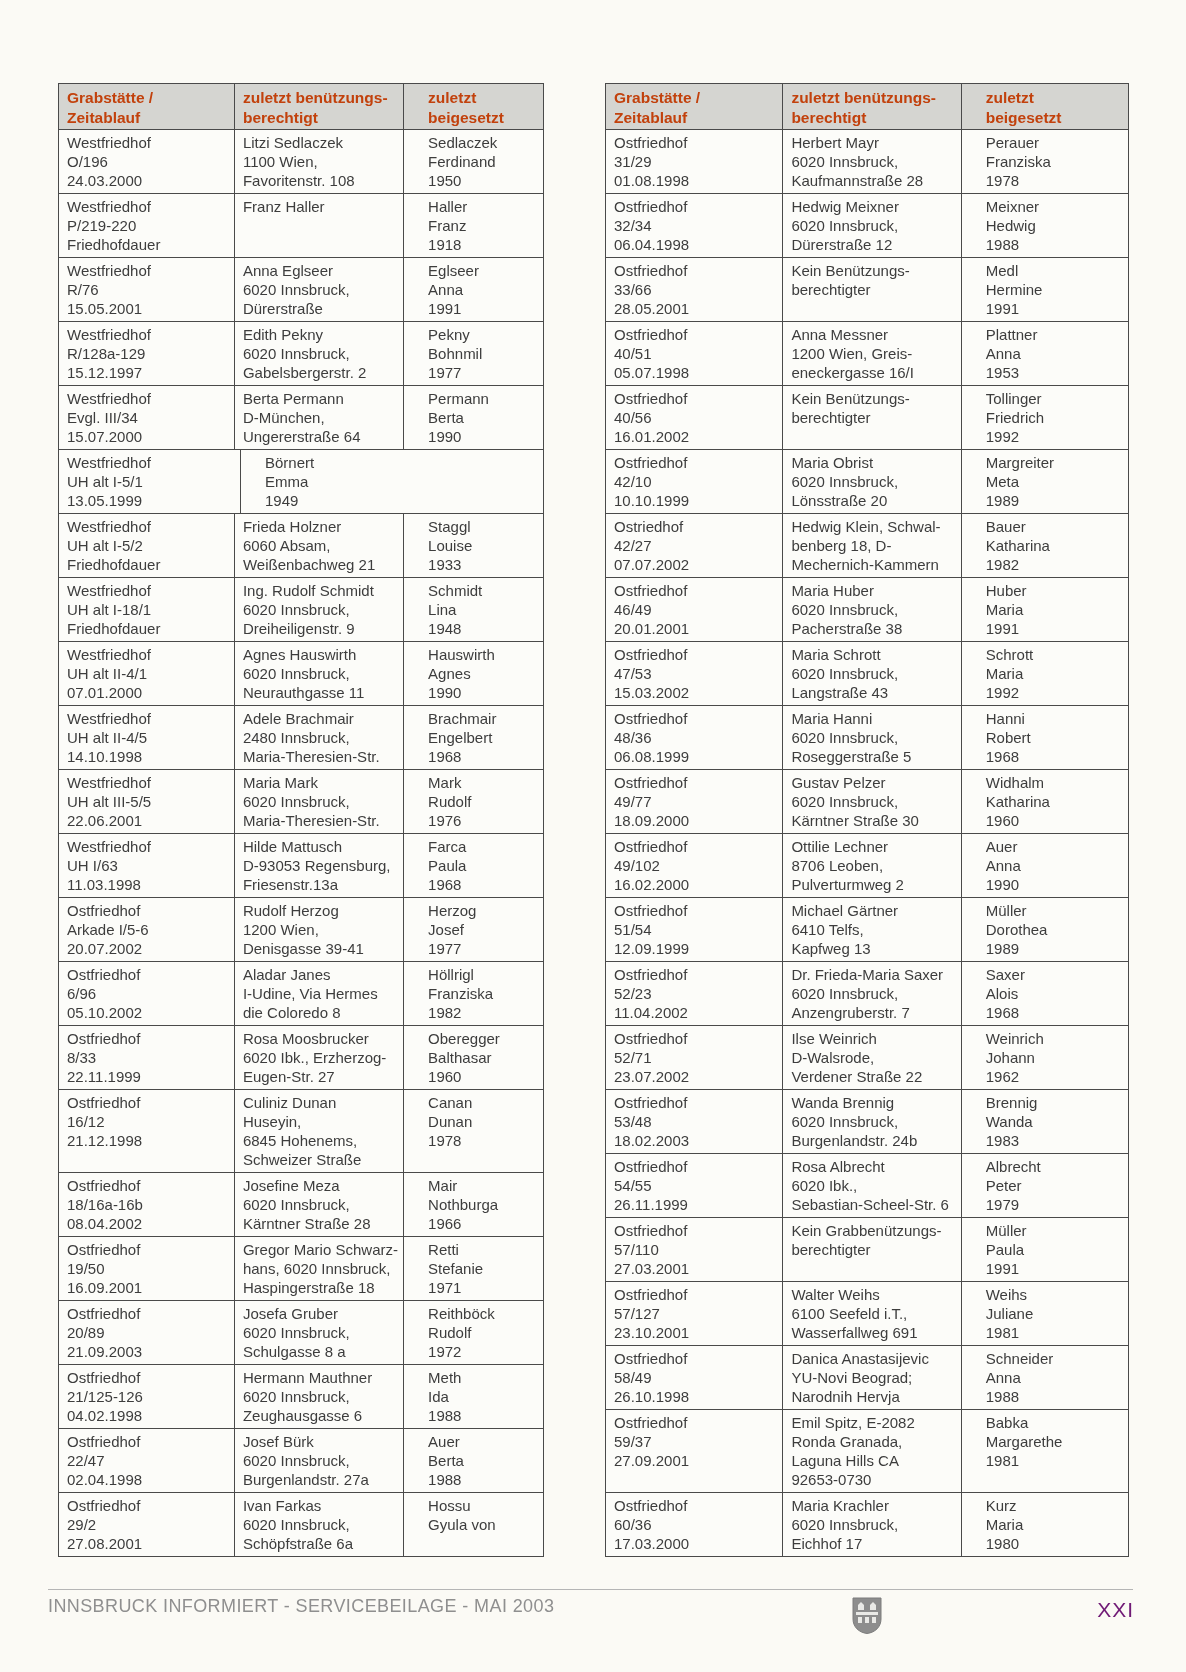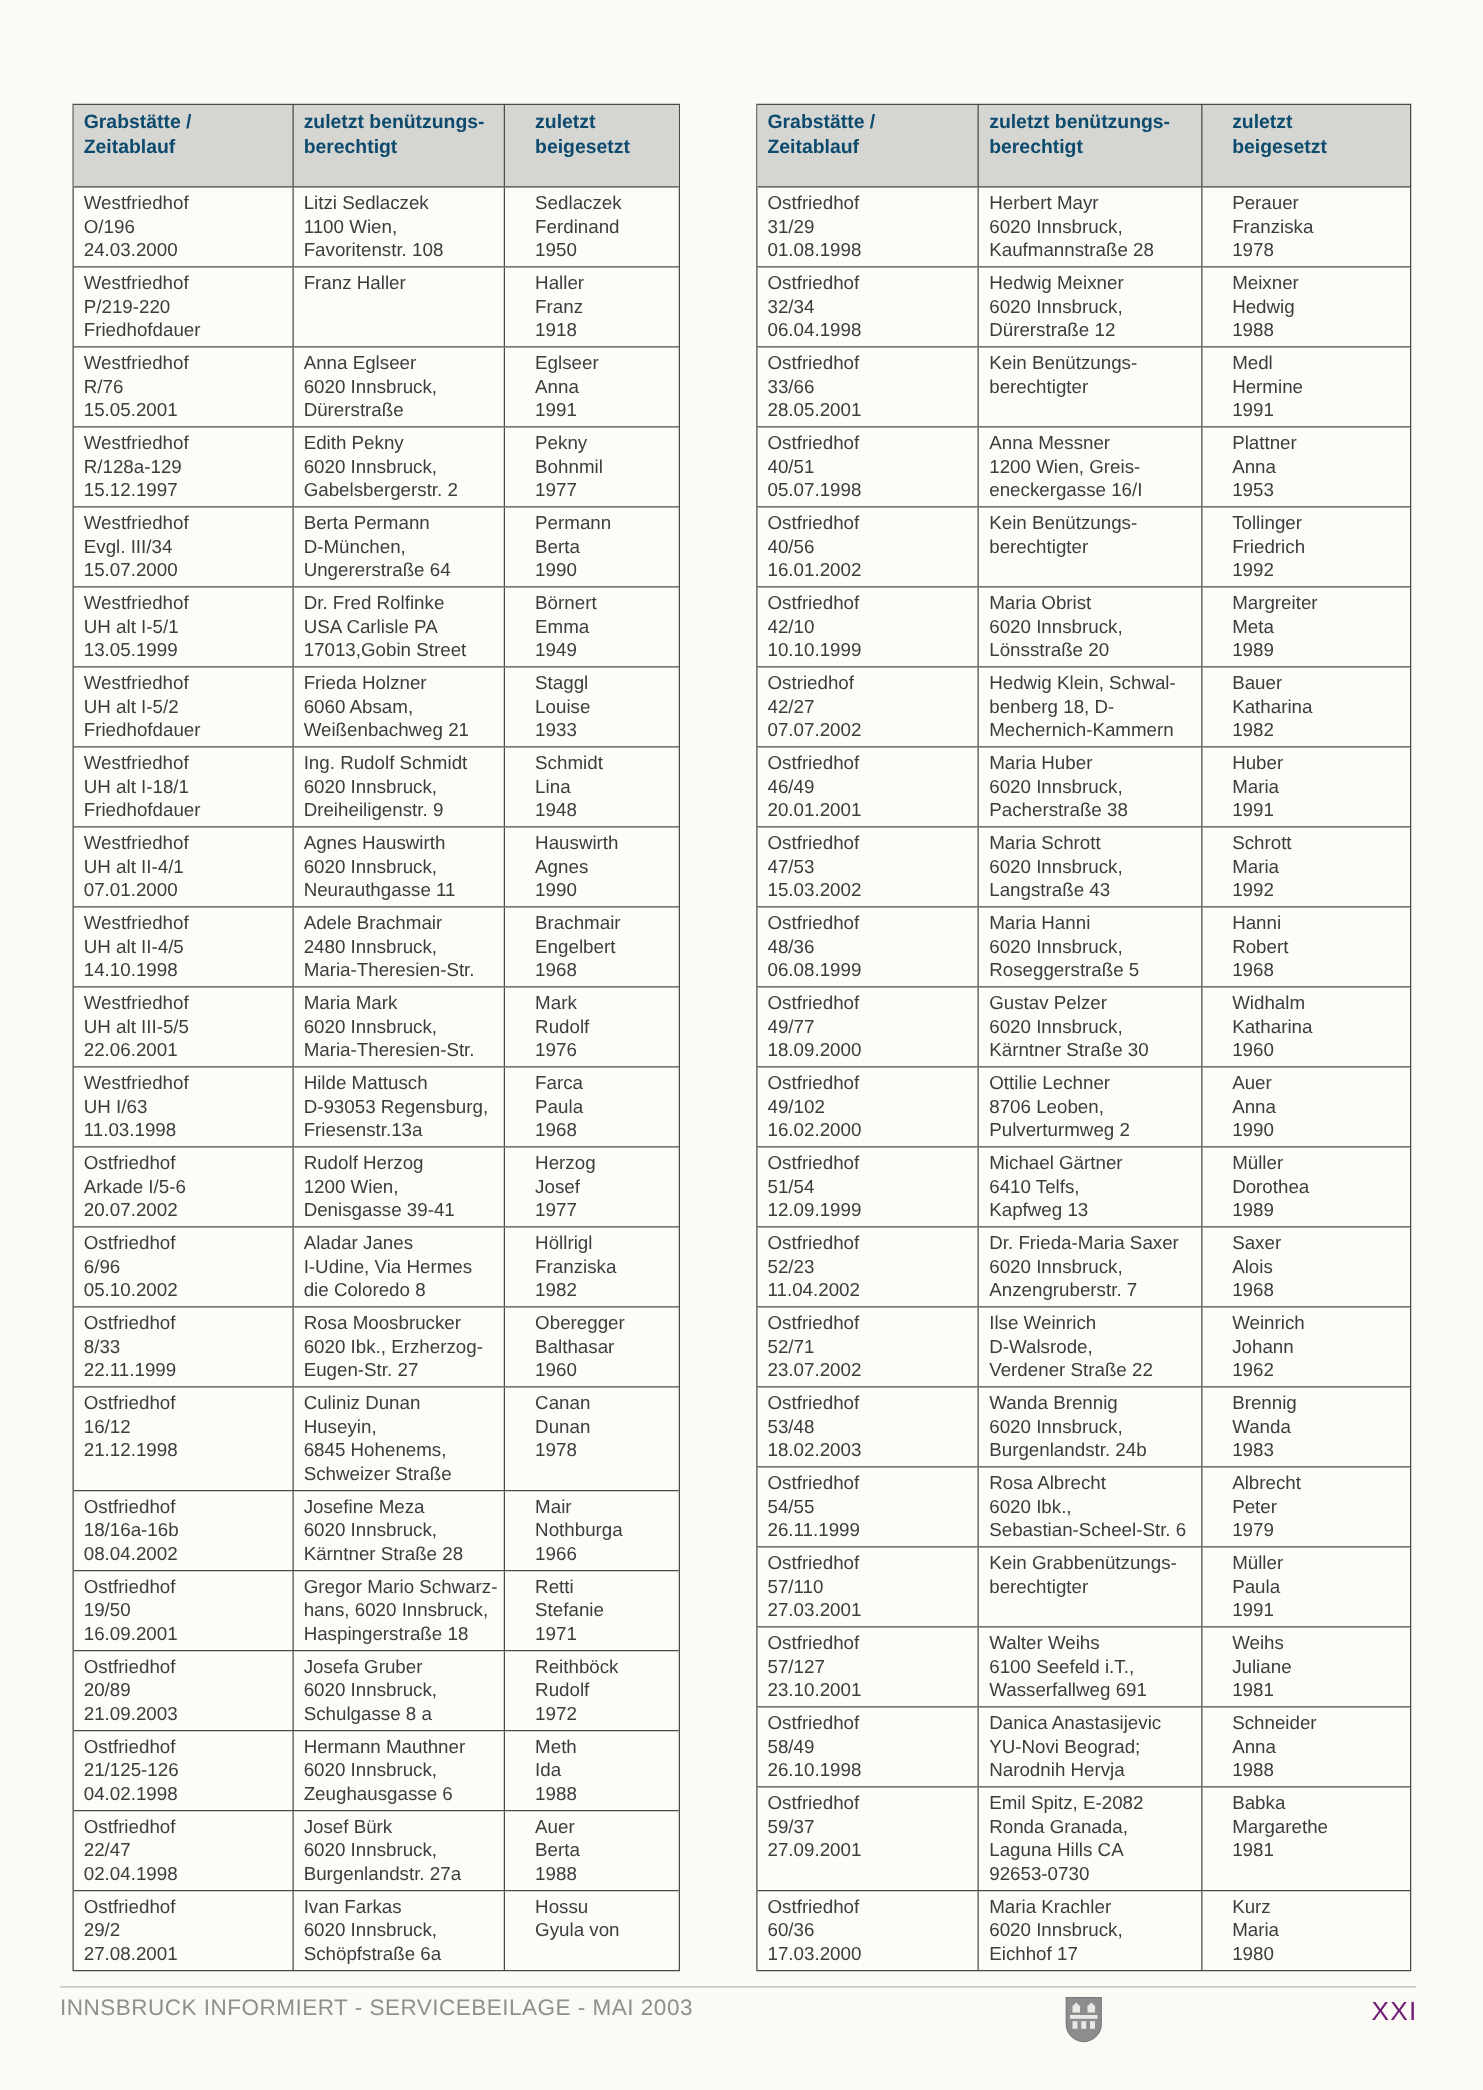--- a/index.html
+++ b/index.html
@@ -34,22 +34,22 @@
     line-height:19px;
     white-space:pre;
     overflow:hidden;
     border-right:1px solid #4a4a4a;
   }
   .cell:last-child{border-right:none;margin-left:16px;}
   .hcell{
     font-weight:bold;
     font-size:15.5px;
     line-height:20px;
-    padding:4px 8px 21px 8px;
-    color:#0c4a6e;
+    padding:4px 8px 1px 8px;
+    color:#c2410c;
   }
   .table-left  .c0{width:182px;}
   .table-left  .c1{width:175px;}
   .table-left  .c2{width:127px;}
   .table-right .c0{width:183px;}
   .table-right .c1{width:184px;}
   .table-right .c2{width:155px;}
 
   
   .footer-rule{
@@ -133,23 +133,20 @@
 D-München,
 Ungererstraße 64</div>
           <div class="cell c2">Permann
 Berta
 1990</div>
         </div>
         <div class="trow">
           <div class="cell c0">Westfriedhof
 UH alt I-5/1
 13.05.1999</div>
-          <div class="cell c1">Dr. Fred Rolfinke
-USA Carlisle PA
-17013,Gobin Street</div>
           <div class="cell c2">Börnert
 Emma
 1949</div>
         </div>
         <div class="trow">
           <div class="cell c0">Westfriedhof
 UH alt I-5/2
 Friedhofdauer</div>
           <div class="cell c1">Frieda Holzner
 6060 Absam,

